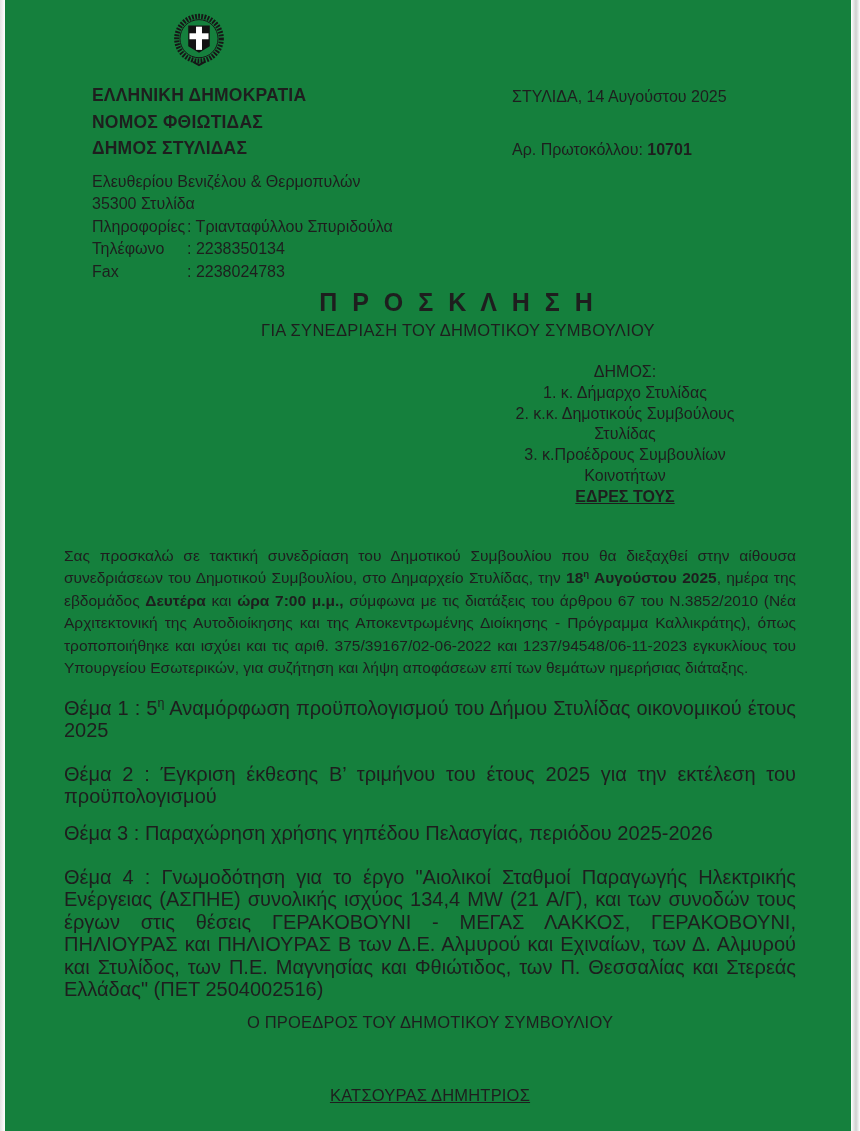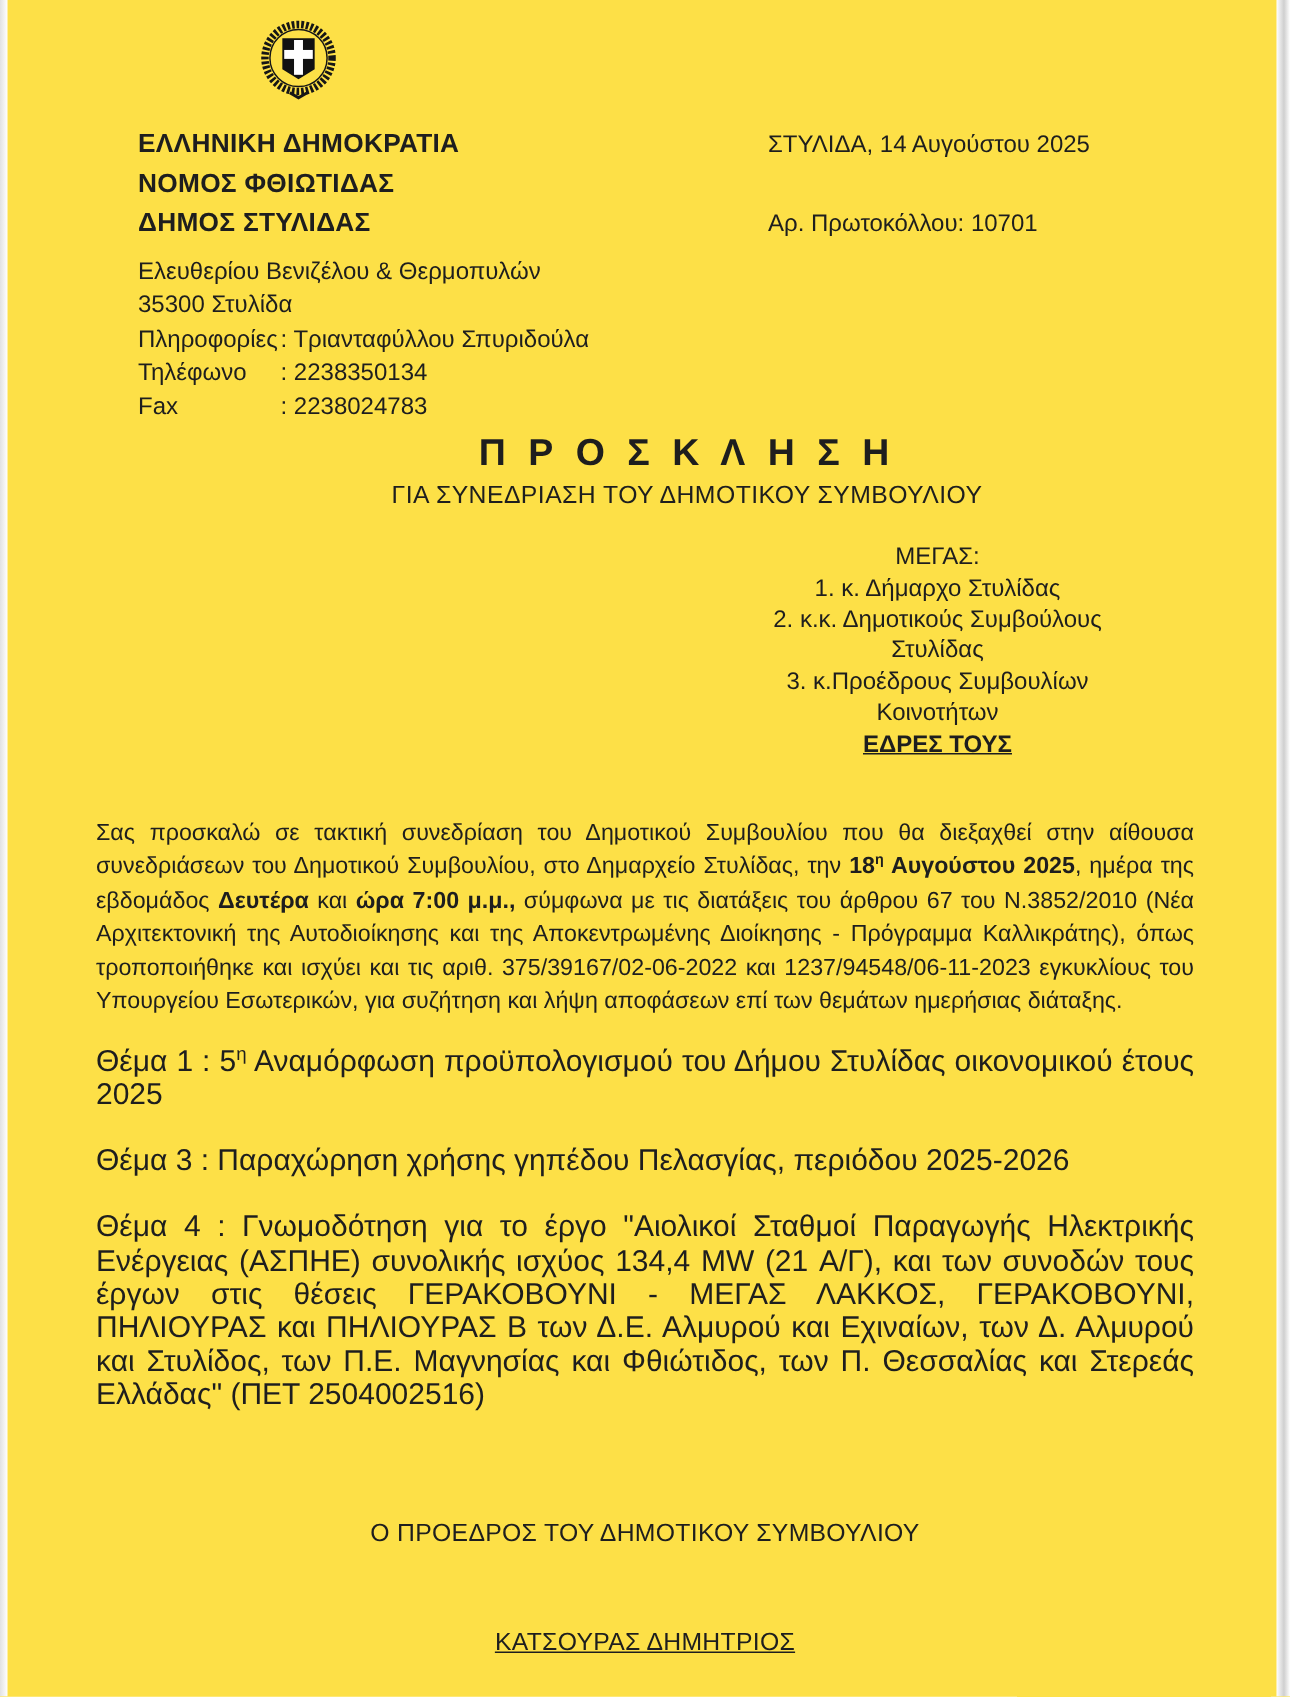--- a/index.html
+++ b/index.html
@@ -1,41 +1,41 @@
 <!DOCTYPE html>
 <html><head>
 <meta charset="utf-8">
 <style>
   html, body { margin: 0; padding: 0; }
   body { background: #ffffff; }
   .page {
     position: relative;
     width: 860px;
     height: 1131px;
-    background: #fde047;
+    background: #15803d;
     font-family: "Liberation Sans", sans-serif;
     color: #1e1e1e;
     overflow: hidden;
   }
   .scan-edge-left {
     position: absolute; left: 0; top: 0; bottom: 0; width: 5px;
     background: linear-gradient(to right, #e2e2e2, #ffffff);
   }
   .scan-edge-right {
     position: absolute; right: 0; top: 0; bottom: 0; width: 9px;
     background: linear-gradient(to left, #ffffff 0%, #cfcfcf 45%, #ededed 80%, #ffffff 100%);
   }
   .emblem { position: absolute; left: 170px; top: 9px; width: 58px; height: 66px; }
   .org-block {
     position: absolute; left: 92px; top: 82px;
     font-size: 17.5px; font-weight: 700; line-height: 26.5px; letter-spacing: 0.2px;
   }
   .meta-block { position: absolute; left: 512px; top: 84px; font-size: 16px; line-height: 26.5px; }
   .meta-protocol { margin-top: 26.5px; }
-  .meta-protocol .num { font-weight: 400; }
+  .meta-protocol .num { font-weight: 700; }
   .contact-block { position: absolute; left: 92px; top: 171px; font-size: 16px; line-height: 22.4px; }
   .contact-row .clabel { display: inline-block; min-width: 95px; }
   .title-block { position: absolute; left: 0; top: 288px; width: 860px; text-align: center; margin-left: 28px; }
   .title-main { font-size: 25px; font-weight: 700; letter-spacing: 4px; }
   .title-sub { font-size: 16.5px; margin-top: 4px; letter-spacing: 0.3px; }
   .recipients {
     position: absolute; left: 460px; top: 362px; width: 330px;
     text-align: center; font-size: 16px; line-height: 20.8px;
   }
   .recipients .r-item { white-space: pre-line; }
@@ -90,32 +90,33 @@
     <div class="contact-row"><span class="clabel">Τηλέφωνο</span><span>:</span> <span>2238350134</span></div>
     <div class="contact-row"><span class="clabel">Fax</span><span>:</span> <span>2238024783</span></div>
   </div>
 
   <div class="title-block">
     <div class="title-main">Π Ρ Ο Σ Κ Λ Η Σ Η</div>
     <div class="title-sub">ΓΙΑ ΣΥΝΕΔΡΙΑΣΗ ΤΟΥ ΔΗΜΟΤΙΚΟΥ ΣΥΜΒΟΥΛΙΟΥ</div>
   </div>
 
   <div class="recipients">
-    <div>ΜΕΓΑΣ:</div>
+    <div>ΔΗΜΟΣ:</div>
     <div class="r-item">1. κ. Δήμαρχο Στυλίδας</div>
     <div class="r-item">2. κ.κ. Δημοτικούς Συμβούλους
 Στυλίδας</div>
     <div class="r-item">3. κ.Προέδρους Συμβουλίων
 Κοινοτήτων</div>
     <div class="r-footer">ΕΔΡΕΣ ΤΟΥΣ</div>
   </div>
 
   <div class="body-par"><span>Σας προσκαλώ σε τακτική  συνεδρίαση του Δημοτικού Συμβουλίου  που θα διεξαχθεί στην αίθουσα συνεδριάσεων του Δημοτικού Συμβουλίου,  στο Δημαρχείο Στυλίδας,  την </span><span class="b">18</span><sup class="b">η</sup><span class="b"> Αυγούστου 2025</span><span>, ημέρα της εβδομάδος </span><span class="b">Δευτέρα</span><span> και </span><span class="b">ώρα 7:00 μ.μ.,</span><span> σύμφωνα με τις διατάξεις του άρθρου 67 του Ν.3852/2010 (Νέα Αρχιτεκτονική της Αυτοδιοίκησης και της Αποκεντρωμένης Διοίκησης - Πρόγραμμα Καλλικράτης), όπως τροποποιήθηκε και ισχύει και τις αριθ. 375/39167/02-06-2022 και  1237/94548/06-11-2023 εγκυκλίους του Υπουργείου Εσωτερικών,  για συζήτηση και λήψη αποφάσεων επί των θεμάτων ημερήσιας διάταξης.</span></div>
 
   <div class="topics">
     <div class="topic topic-1"><span>Θέμα 1 : 5</span><sup>η</sup><span>  Αναμόρφωση προϋπολογισμού του Δήμου Στυλίδας οικονομικού έτους 2025</span></div>
+    <div class="topic topic-2"><span>Θέμα 2 : Έγκριση έκθεσης Β’ τριμήνου του έτους 2025 για την εκτέλεση του προϋπολογισμού</span></div>
     <div class="topic topic-3"><span>Θέμα 3 : Παραχώρηση χρήσης γηπέδου Πελασγίας, περιόδου 2025-2026</span></div>
     <div class="topic topic-4"><span>Θέμα 4 : Γνωμοδότηση για το έργο "Αιολικοί Σταθμοί Παραγωγής Ηλεκτρικής Ενέργειας (ΑΣΠΗΕ) συνολικής ισχύος 134,4 MW (21 Α/Γ), και των συνοδών τους έργων στις θέσεις ΓΕΡΑΚΟΒΟΥΝΙ - ΜΕΓΑΣ ΛΑΚΚΟΣ, ΓΕΡΑΚΟΒΟΥΝΙ, ΠΗΛΙΟΥΡΑΣ και ΠΗΛΙΟΥΡΑΣ Β των Δ.Ε. Αλμυρού και Εχιναίων, των Δ. Αλμυρού και Στυλίδος, των Π.Ε. Μαγνησίας και Φθιώτιδος, των Π. Θεσσαλίας και Στερεάς Ελλάδας" (ΠΕΤ 2504002516)</span></div>
   </div>
 
   <div class="sig-role">Ο ΠΡΟΕΔΡΟΣ ΤΟΥ ΔΗΜΟΤΙΚΟΥ ΣΥΜΒΟΥΛΙΟΥ</div>
   <div class="sig-name">ΚΑΤΣΟΥΡΑΣ ΔΗΜΗΤΡΙΟΣ</div>
 </div>
 
 </body></html>

